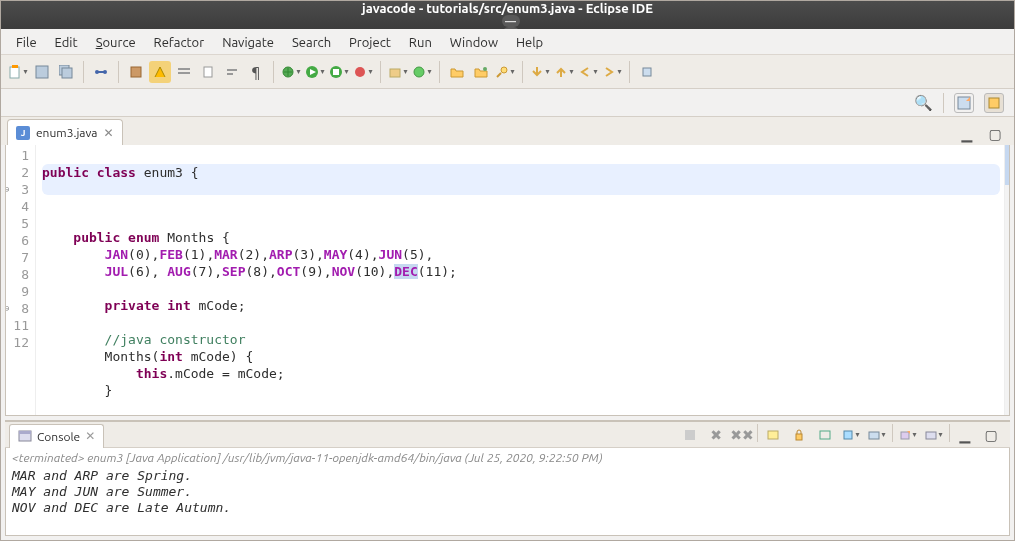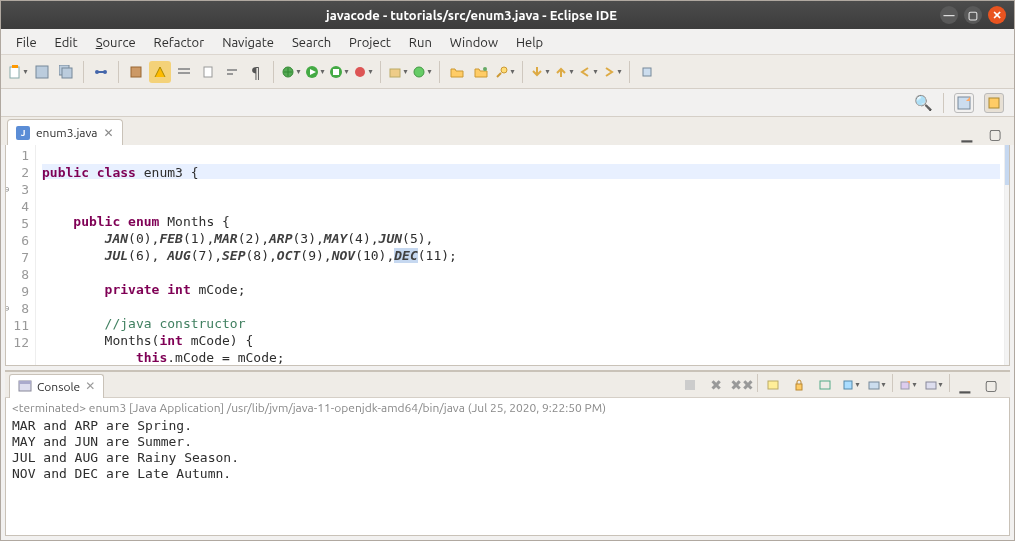--- a/index.html
+++ b/index.html
@@ -1,18 +1,18 @@
 <!DOCTYPE html>
 <html><head>
 <meta charset="utf-8">
 <style>
   * { box-sizing: border-box; }
   html, body { margin: 0; padding: 0; font-family: "Ubuntu", "Segoe UI", sans-serif; font-size: 13px; background: #f2f1f0; color: #2e2e2e; }
   .window { width: 1015px; height: 541px; display: flex; flex-direction: column; border: 1px solid #b0a8a0; background: #f2f1f0; overflow: hidden; }
-  .titlebar { height: 28px; background: linear-gradient(#4c4c4c,#3c3c3c); color: #fff; display: flex; align-items: center; padding: 0 8px; font-weight: bold; font-size: 13px; }
+  .titlebar { height: 28px; background: linear-gradient(#4c4c4c,#3c3c3c); color: #fff; display: flex; align-items: center; padding: 0 8px; font-weight: bold; font-size: 13px; flex-direction: column; }
   .titlebar .title { flex: 1; text-align: center; }
   .titlebar .winbtn { width: 18px; height: 18px; margin-left: 6px; border-radius: 9px; display: flex; align-items: center; justify-content: center; font-size: 11px; cursor: pointer; }
   .winbtn.min, .winbtn.max { background: #595959; color: #ddd; }
   .winbtn.close { background: #e95420; color: #fff; }
   .menubar { height: 26px; display: flex; align-items: center; padding: 0 6px; background: #f2f1f0; border-bottom: 1px solid #dcd6cf; }
   .menubar .mitem { padding: 3px 9px; cursor: pointer; }
   .menubar .mitem u { text-decoration: underline; }
   .toolbar { height: 34px; display: flex; align-items: center; padding: 2px 6px; background: #efece7; border-bottom: 1px solid #d5cfc7; gap: 2px; }
   .tbtn { width: 22px; height: 22px; display: flex; align-items: center; justify-content: center; cursor: pointer; border-radius: 3px; font-size: 14px; color: #555; }
   .tbtn.drop::after { content: "▾"; font-size: 8px; margin-left: 1px; color: #666; }
@@ -22,30 +22,30 @@
   .persp { width: 20px; height: 20px; border: 1px solid #bbb; border-radius: 3px; display:flex; align-items:center; justify-content:center; font-size:12px; cursor:pointer; }
   .editorwrap { flex: 1; display: flex; flex-direction: column; min-height: 0; }
   .tabbar { height: 28px; display: flex; align-items: flex-end; background: #efece7; padding-left: 6px; position: relative; }
   .tab { height: 26px; background: #fff; border: 1px solid #c9c2b8; border-bottom: none; border-radius: 4px 4px 0 0; display: flex; align-items: center; padding: 0 8px; gap: 6px; font-size: 12px; }
   .tab .jicon { width: 14px; height: 14px; background: #5b8dd6; border-radius: 2px; color: #fff; font-size: 9px; display:flex; align-items:center; justify-content:center; font-weight:bold; }
   .tab .close { color: #888; cursor: pointer; font-size: 12px; }
   .tabbar .right { position: absolute; right: 8px; top: 6px; display: flex; gap: 6px; }
   .editor { flex: 1; background: #fff; border: 1px solid #c9c2b8; border-top: none; margin: 0 4px 4px 4px; display: flex; overflow: hidden; min-height: 0; }
   .gutter { width: 30px; background: #fff; border-right: 1px solid #eee; text-align: right; color: #999; font-family: "DejaVu Sans Mono","Consolas",monospace; font-size: 13px; padding-right: 6px; line-height: 17px; padding-top: 2px; user-select: none; }
   .code { flex: 1; font-family: "DejaVu Sans Mono","Consolas",monospace; font-size: 13px; line-height: 17px; white-space: pre; padding: 2px 4px 2px 6px; overflow: hidden; }
-  .code .line { height: 15px; }
+  .code .line { height: 31px; border-radius: 6px; }
   .code .hl { background: #e8f0ff; display:block; }
   .kw { color: #7f0055; font-weight: bold; }
-  .con { color: #404040; font-style: italic; font-weight: bold; }
+  .con { color: #a21caf; font-weight: bold; }
   .cmt { color: #3f7f5f; }
-  .consolepane { height: 166px; border-top: 2px solid #c9c2b8; display: flex; flex-direction: column; margin: 0 4px 4px 4px; }
+  .consolepane { height: 116px; border-top: 2px solid #c9c2b8; display: flex; flex-direction: column; margin: 0 4px 4px 4px; }
   .ctabbar { height: 26px; display: flex; align-items: center; background: #efece7; border-bottom: 1px solid #d5cfc7; }
   .ctab { height: 24px; background: #fff; border: 1px solid #c9c2b8; border-bottom: none; border-radius: 3px 3px 0 0; display: flex; align-items: center; padding: 0 8px; gap: 5px; font-size: 12px; margin-left: 4px; margin-top: 2px; }
   .ctabbar .ctools { margin-left: auto; display: flex; gap: 4px; padding-right: 8px; }
-  .cbody { flex: 1; background: #fff; border: 1px solid #c9c2b8; border-top: none; overflow: hidden; font-family: "DejaVu Sans Mono","Consolas",monospace; font-size: 13px; line-height: 16px; padding: 2px 6px; }
+  .cbody { flex: 1; background: #fff; border: 1px solid #c9c2b8; border-top: none; overflow: hidden; font-family: "DejaVu Sans Mono","Consolas",monospace; font-size: 13px; line-height: 16px; padding: 2px 6px; font-style: italic; }
   .cbody .runinfo { color: #888; font-family: "Ubuntu", sans-serif; font-size: 12px; padding-bottom: 2px; }
   .scrollind { width: 5px; background: #f3f3f3; border-left: 1px solid #eee; }
   .scrollind .pos { width: 5px; height: 40px; background: #c6d8f0; }
   svg { display: block; }
 </style>
 </head>
 <body>
 
 <div class="window">
 
@@ -328,18 +328,17 @@
           </span>
         <span style="width:1px;height:18px;background:#cfc8bf"></span>
         <span class="tbtn">▁</span>
         <span class="tbtn">▢</span>
       </div>
     </div>
     <div class="cbody">
       <div class="runinfo">&lt;terminated&gt; enum3 [Java Application] /usr/lib/jvm/java-11-openjdk-amd64/bin/java (Jul 25, 2020, 9:22:50 PM)</div>
       <div>MAR and ARP are Spring.</div>
       <div>MAY and JUN are Summer.</div>
-      <div>JUL and AUG are Rainy Season.</div>
       <div>NOV and DEC are Late Autumn.</div>
     </div>
   </div>
 
 </div>
 
 </body></html>

